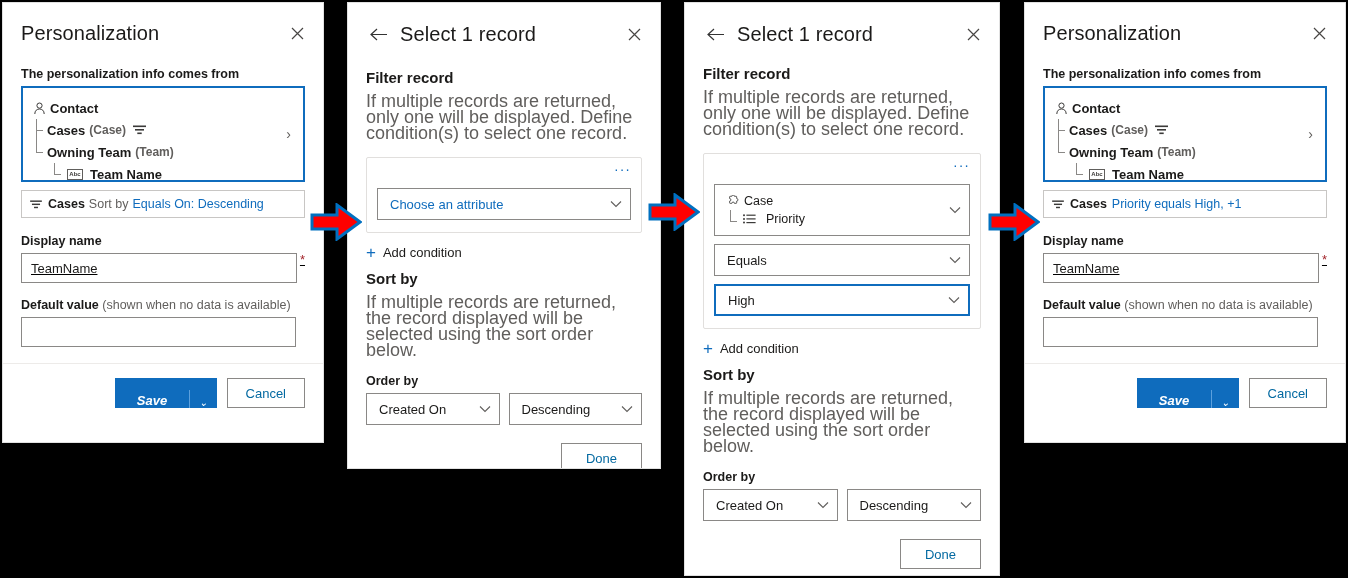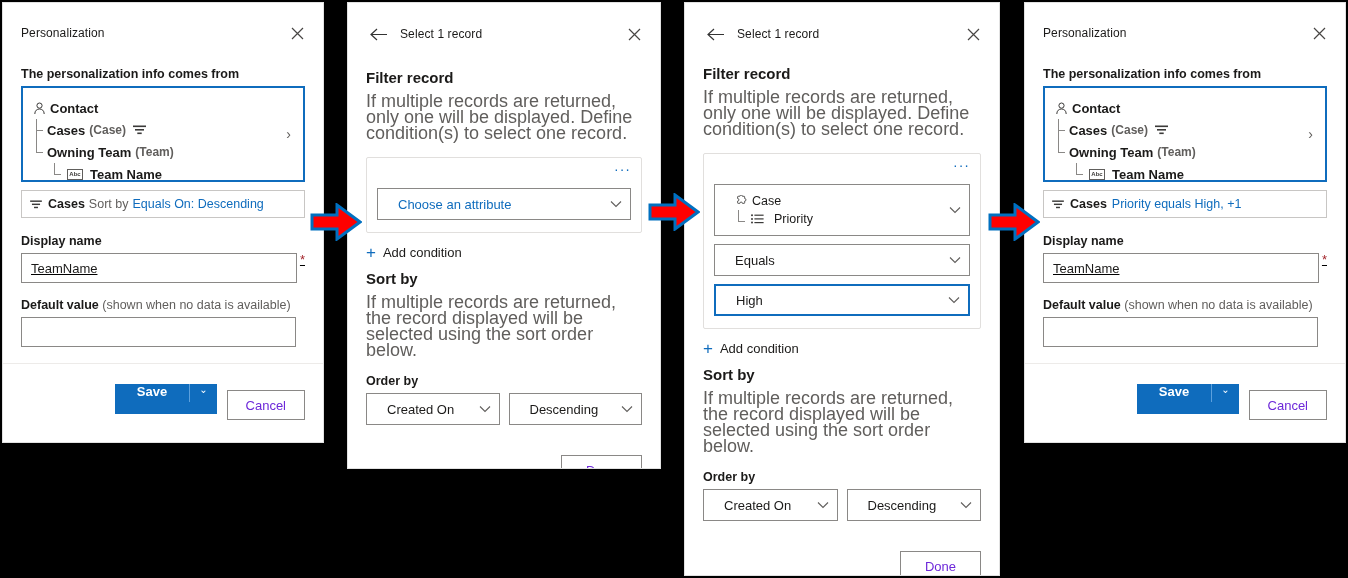--- a/index.html
+++ b/index.html
@@ -25,21 +25,21 @@
     display: flex; align-items: center;
     padding: 18px 14px 0 18px;
   }
   .back-arrow {
     width: 26px; height: 26px;
     display: flex; align-items: center; justify-content: center;
     color: #333; font-size: 19px; line-height: 1;
     margin-right: 8px; cursor: pointer;
   }
   .pnl-title {
-    font-size: 12px; color: #1b1a19; font-weight: 400;
+    font-size: 20px; color: #1b1a19; font-weight: 400;
     letter-spacing: .1px; flex: 1; white-space: nowrap;
   }
   .close-x {
     width: 24px; height: 24px; color: #484644;
     display: flex; align-items: center; justify-content: center;
     font-size: 15px; cursor: pointer; flex: 0 0 auto;
   }
 
   
   .body { padding: 0 18px; }
@@ -119,43 +119,44 @@
     font-size: 13px; color:#1b1a19;
   }
   .req-row { display:flex; align-items:flex-start;text-decoration:underline; }
   .req-star { color:#a4262c; font-size:13px; margin-left:3px; line-height:14px; }
 
   
   .footer-sep { border-top: 1px solid #edebe9; margin-top: 16px; }
   .btnrow { display:flex; justify-content:flex-end; align-items:center; gap:10px; padding: 14px 0 0 0; }
   .btn-primary {
     background:#0f6cbd; color:#fff; height:30px;
-    display:flex; align-items:flex-start; font-size:13px; font-weight:700;
+    display:flex; align-items:flex-end; font-size:13px; font-weight:700;
     cursor:pointer;
+    font-style:italic;
   }
   .btn-primary .lab { padding: 0 22px; }
   .btn-primary .divi { width:1px; height:18px; background:#5ca0dd; }
   .btn-primary .carot { padding: 0 9px; font-size:10px; font-weight:400; }
   .btn-std {
-    border:1px solid #8a8886; background:#fff; color:#6d28d9;
+    border:1px solid #8a8886; background:#fff; color:#0369a1;
     height:30px; display:flex; align-items:center; justify-content:center;
-    padding: 0 18px; font-size:13px; cursor:pointer;margin-top:12px;
+    padding: 0 18px; font-size:13px; cursor:pointer;
   }
 
   
   .cond-card {
     border:1px solid #e1dfdd; border-radius:2px; padding: 6px 10px 12px 10px;
   }
   .ellipsis {
     text-align:right; color:#0f6cbd; font-size:14px; letter-spacing:1px;
     height:16px; line-height:10px; cursor:pointer;
   }
   .dd {
     height:32px; border:1px solid #8a8886; background:#fff;
-    display:flex; align-items:center; padding: 0 8px 0 20px;
+    display:flex; align-items:center; padding: 0 8px 0 12px;
     font-size:13px; color:#1b1a19; cursor:pointer; margin-top: 8px;
   }
   .dd .val { flex:1; white-space:nowrap; overflow:hidden; }
   .dd .chv { color:#323130; font-size:11px; margin-left:6px; }
   .dd.link .val { color:#0f6cbd; }
   .dd.focused { border:2px solid #0f6cbd; }
   .dd.tall { height:52px; align-items:center; }
   .dd-tree { flex:1; }
   .dd-tree .tree-row { height:18px; font-size:12.5px; }
 

